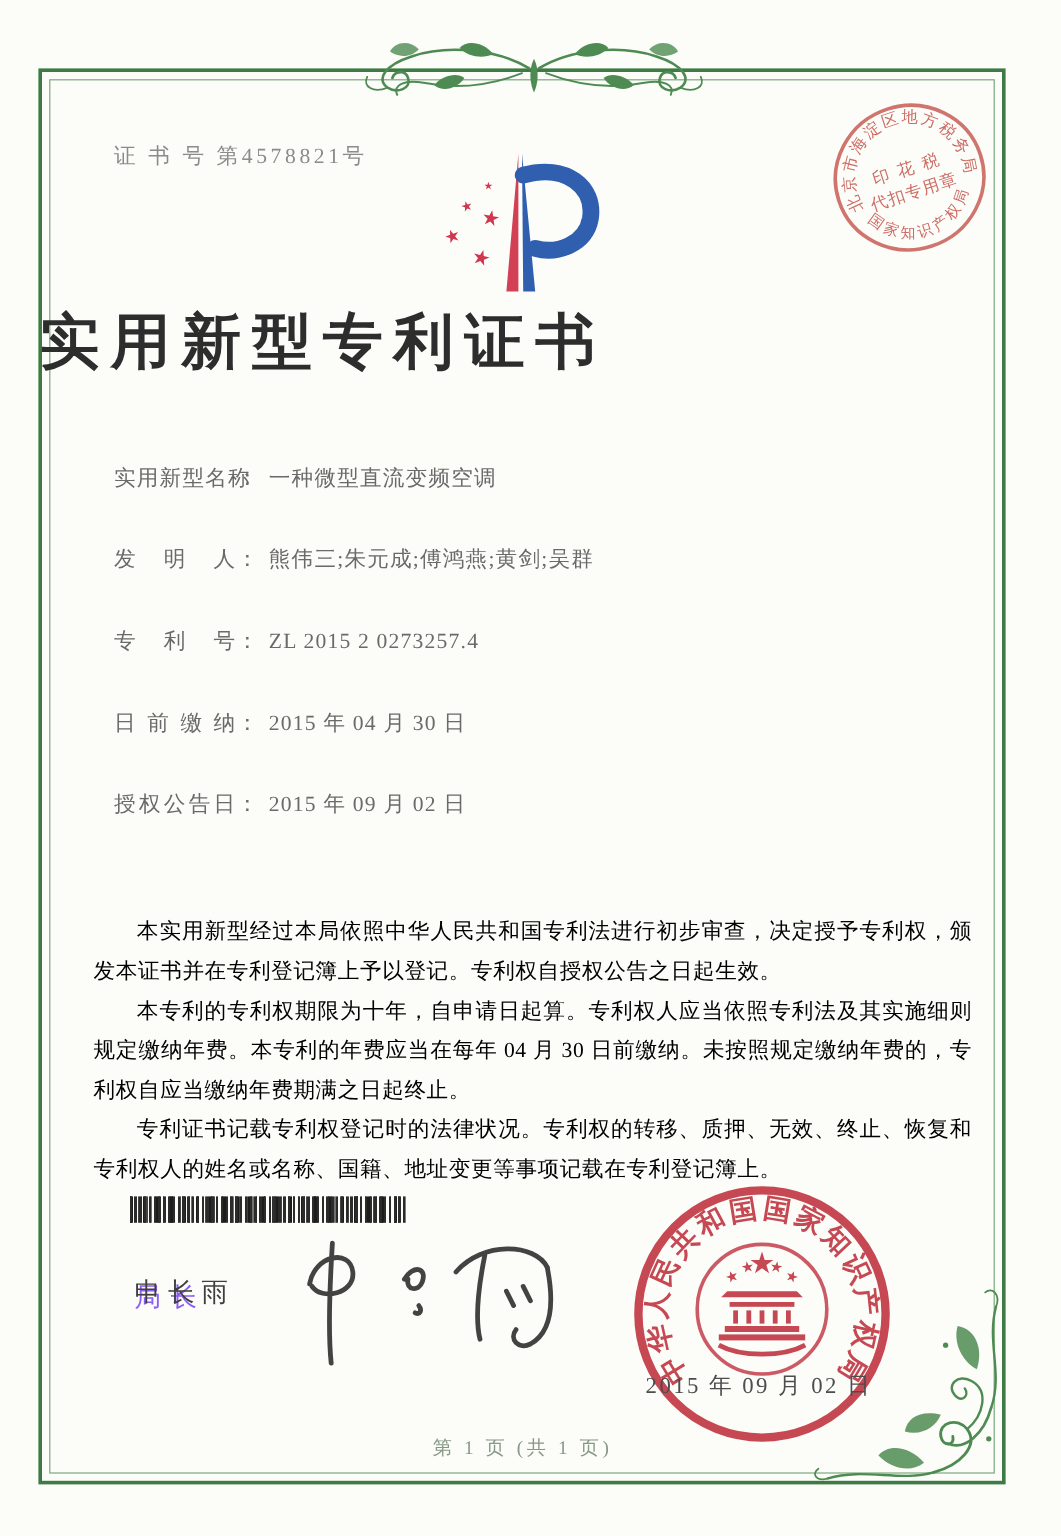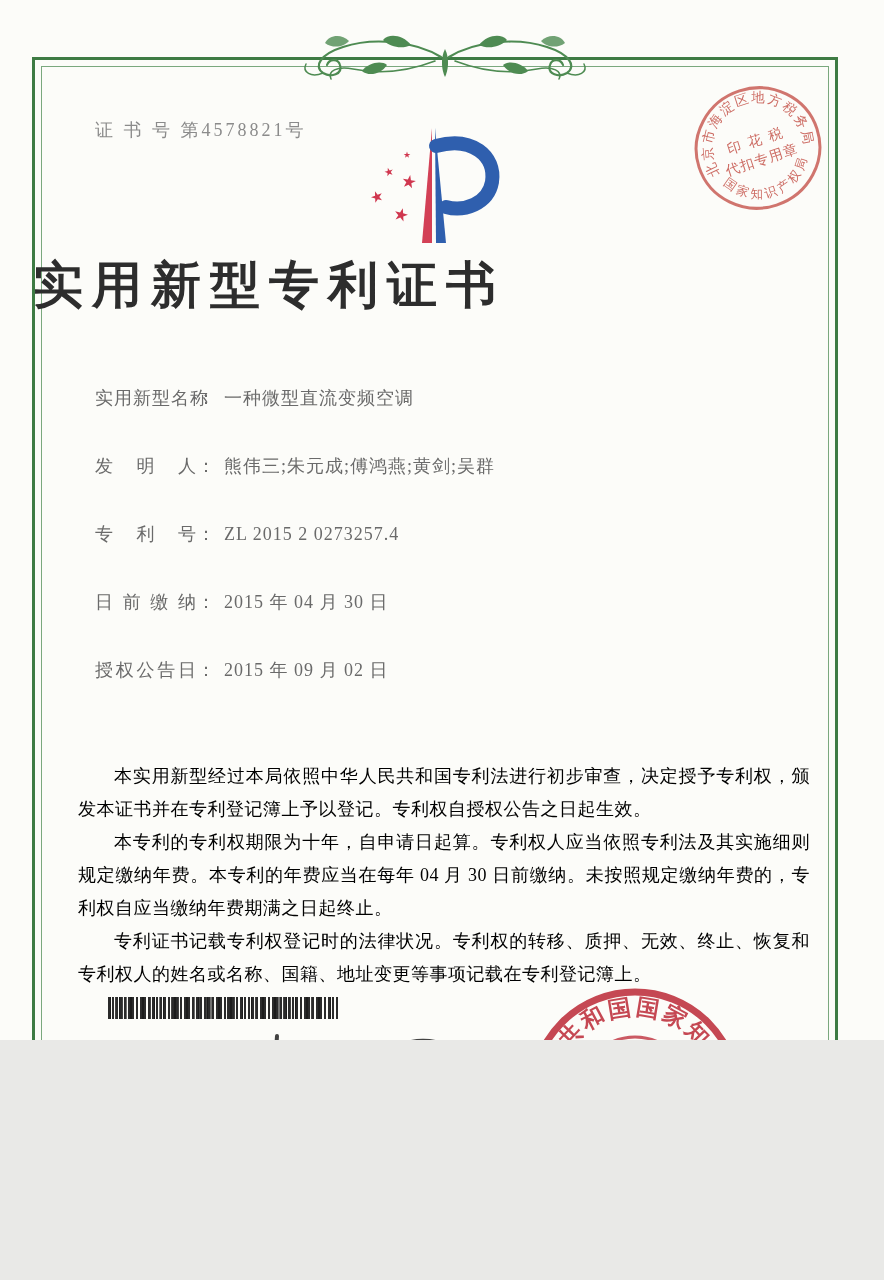--- a/index.html
+++ b/index.html
@@ -1,17 +1,17 @@
 <!DOCTYPE html>
 <html><head>
 <meta charset="utf-8">
 <style>
   html,body{margin:0;padding:0;background:#e9e9e7;}
   .page{
-    position:relative;width:884px;height:1040px;margin:0 auto;
+    position:relative;width:884px;height:1280px;margin:0 auto;
     background:#fcfcf9;overflow:hidden;
     font-family:"Liberation Serif","DejaVu Serif",serif;
   }
   
   .frame-outer{
     position:absolute;left:32px;top:57px;width:806px;height:1180px;
     border:3px solid #3e7b44;box-sizing:border-box;
   }
   .frame-inner{
     position:absolute;left:41px;top:66px;width:788px;height:1162px;

